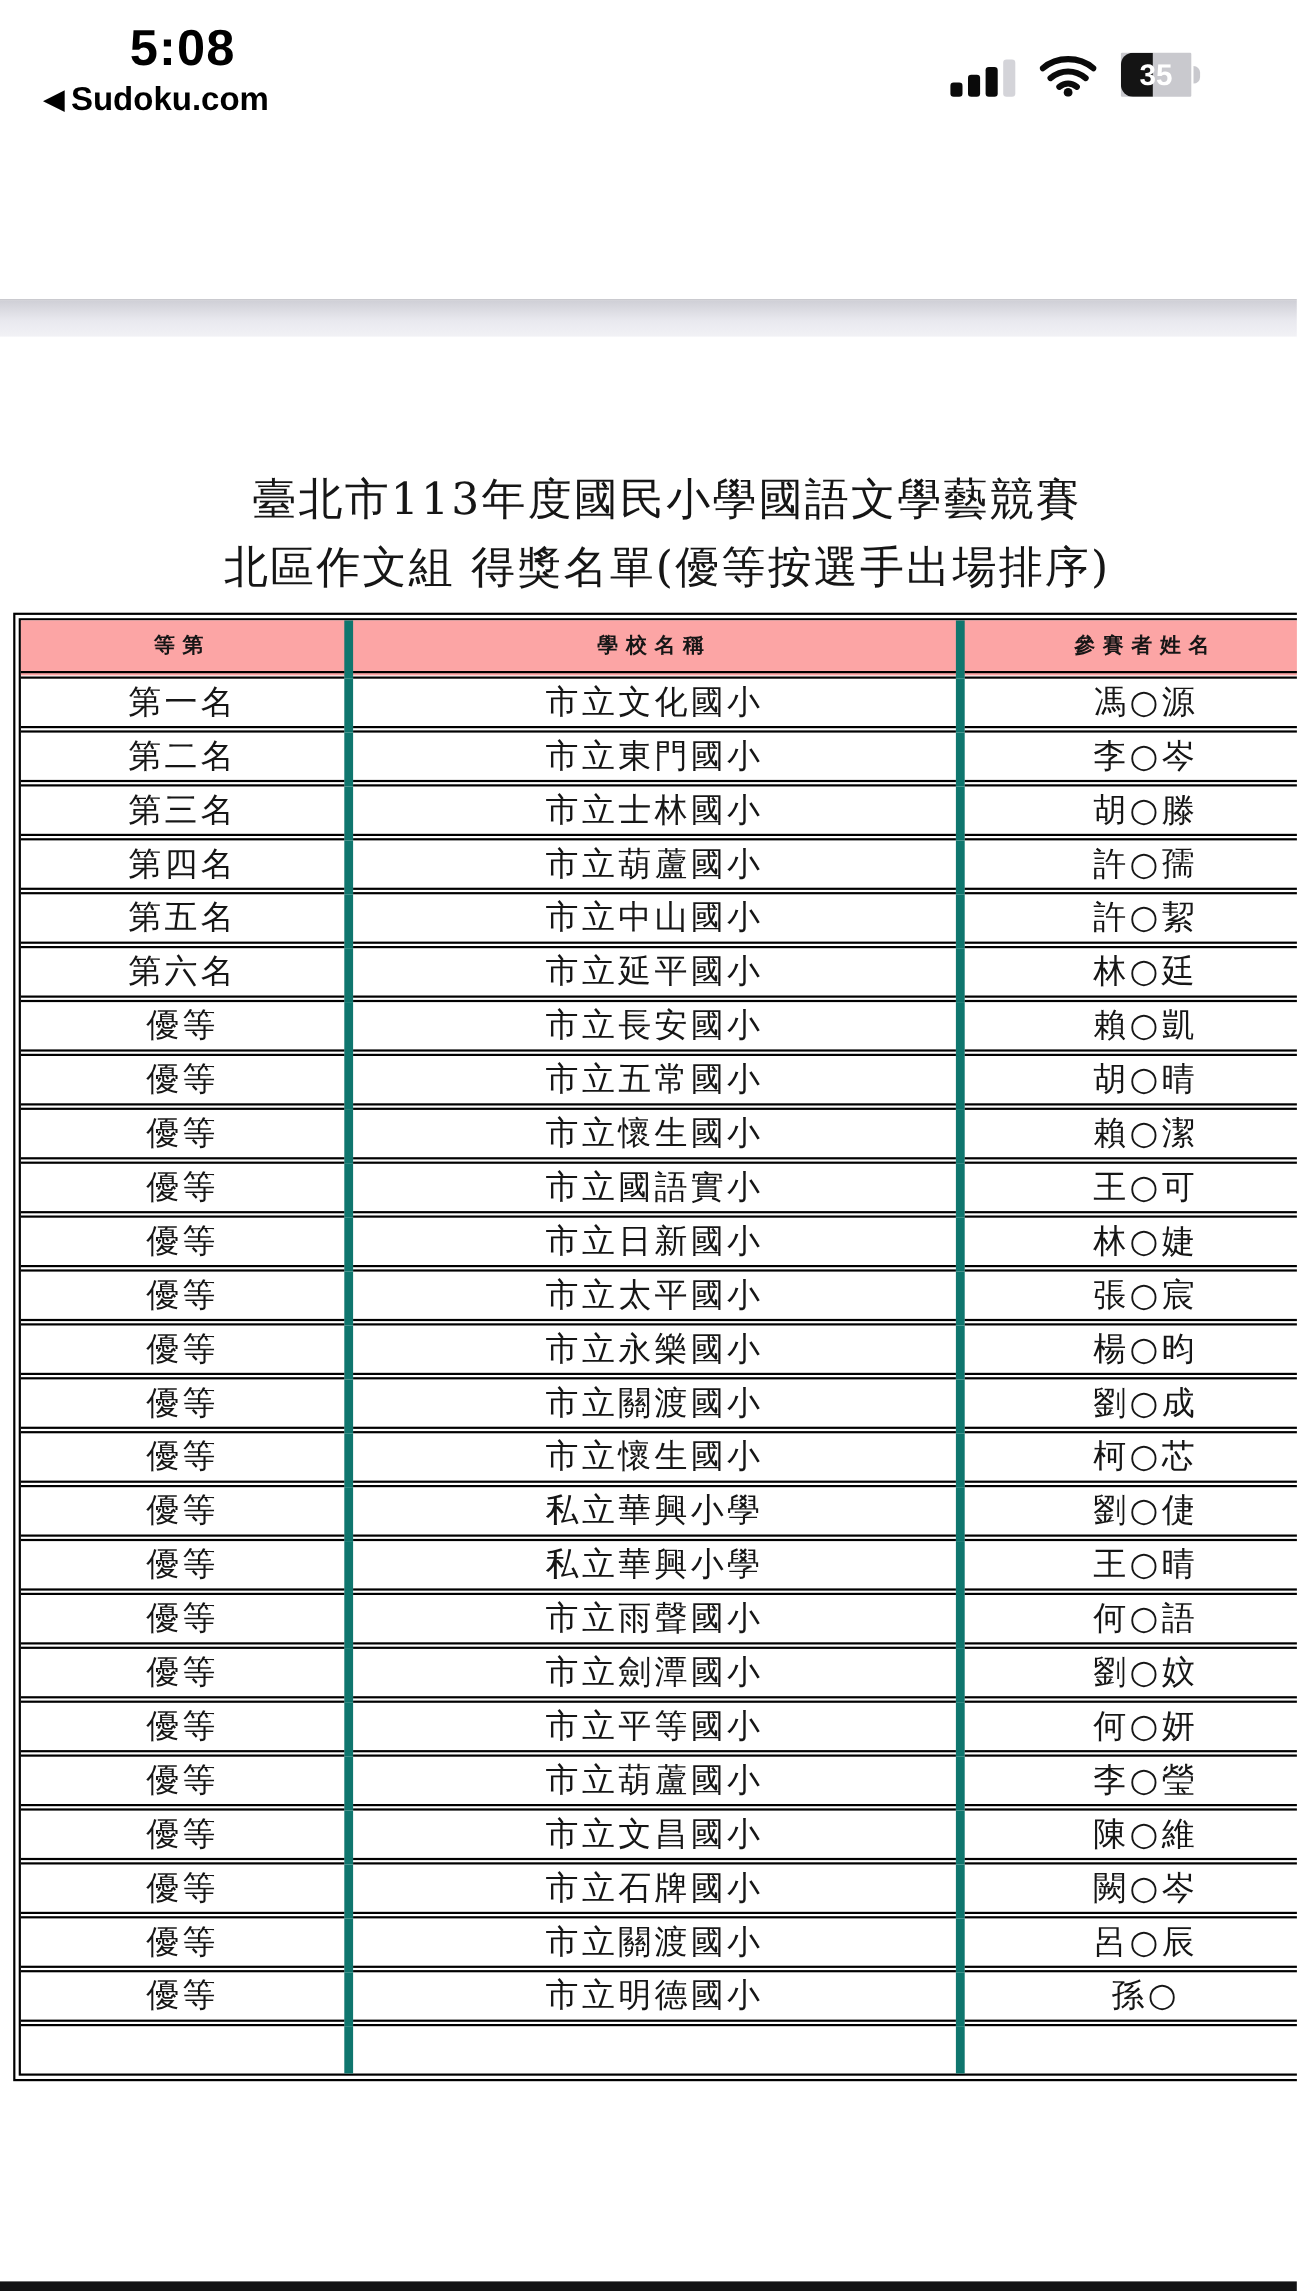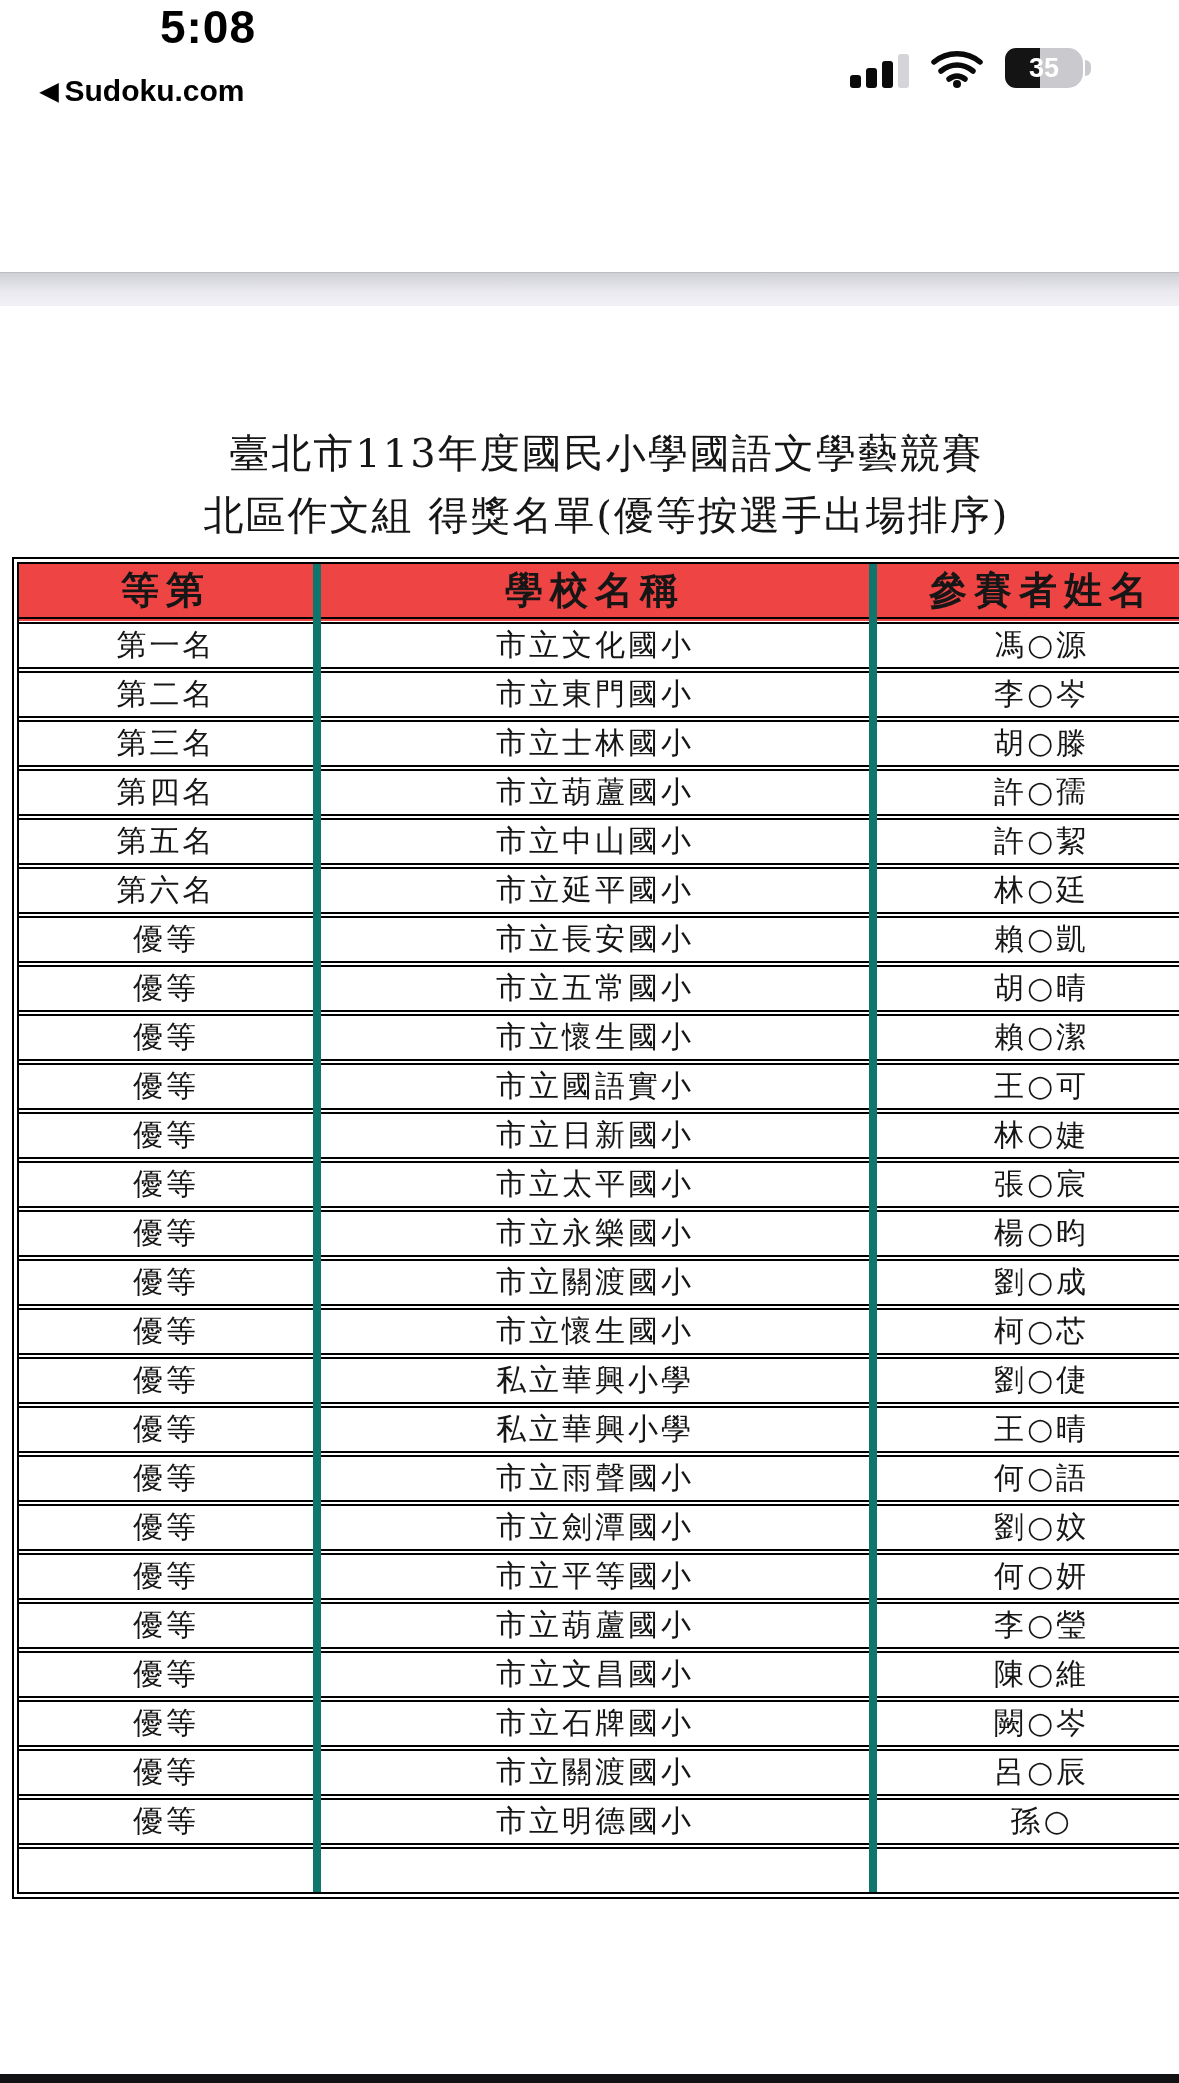--- a/index.html
+++ b/index.html
@@ -2,40 +2,40 @@
 <html><head>
 <meta charset="utf-8">
 <style>
   html,body{margin:0;padding:0;}
   body{
     width:1179px;height:2083px;position:relative;overflow:hidden;
     background:#ffffff;font-family:"Liberation Sans",sans-serif;
   }
   
   .status-time{
-    position:absolute;left:118px;top:0;width:180px;text-align:center;
+    position:absolute;left:118px;top:16px;width:180px;
     font-size:46px;font-weight:700;color:#000;letter-spacing:1px;
   }
   .status-back{
     position:absolute;left:40px;top:74px;font-size:30px;font-weight:700;color:#000;
     display:flex;align-items:center;gap:6px;
   }
   .back-tri{font-size:24px;line-height:30px;}
   .status-icons{
     position:absolute;right:96px;top:48px;display:flex;align-items:flex-end;gap:22px;
   }
   .sigbars{display:flex;align-items:flex-end;gap:5px;height:34px;}
   .sigbars i{display:block;width:11px;border-radius:3px;background:#0a0a0a;}
   .sigbars i:nth-child(1){height:13px;}
   .sigbars i:nth-child(2){height:20px;}
   .sigbars i:nth-child(3){height:27px;}
   .sigbars i:nth-child(4){height:34px;background:#d4d4d9;}
   .wifi{width:52px;height:38px;}
   .battery{
-    position:relative;width:78px;height:40px;border-radius:15px;background:#c9c9ce;
+    position:relative;width:64px;height:40px;border-radius:1px;background:#c9c9ce;
     overflow:visible;
   }
   .battery .clip{position:absolute;inset:0;border-radius:11px;overflow:hidden;}
   .battery .fill{position:absolute;left:0;top:0;bottom:0;width:45%;background:#141414;}
   .battery .pct{
     position:absolute;inset:0;display:flex;align-items:center;justify-content:center;
     color:#fff;font-size:27px;font-weight:700;z-index:2;
   }
   .battery .nub{
     position:absolute;right:-8px;top:12px;width:6px;height:16px;
@@ -54,21 +54,21 @@
              font-size:40px;font-weight:500;}
   .doc-title.l1{top:120px;}
   .doc-title.l2{top:182px;}
   .tablewrap{
     position:absolute;left:12px;top:251px;width:1187px;
     border:7px double #000;
   }
   table{border-collapse:collapse;width:100%;table-layout:fixed;}
   col.c1{width:298px;} col.c2{width:556px;}
   th{
-    height:44px;background:#ef4444;font-size:38px;font-weight:600;
+    height:44px;background:#fca5a5;font-size:19px;font-weight:600;
     letter-spacing:7px;border-bottom:7px double #000;
   }
   td{
     height:41px;font-size:30px;text-align:center;letter-spacing:3px;
     border-bottom:6px double #000;font-weight:500;
   }
   th+th, td+td{border-left:8px solid #0f766e;}
   tbody tr:last-child td{border-bottom:none;}
   
   .stamp{

